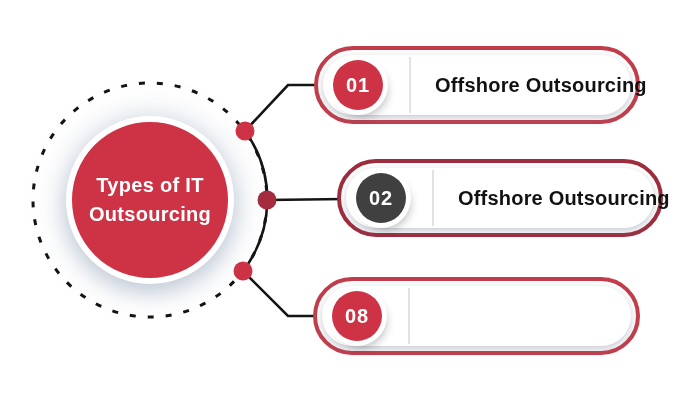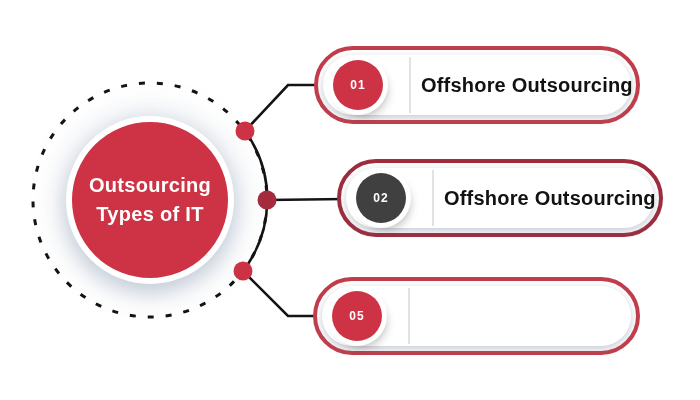--- a/index.html
+++ b/index.html
@@ -57,21 +57,21 @@
     display: flex;
     align-items: center;
   }
   .badge {
     flex: 0 0 auto;
     width: 50px; height: 50px;
     margin-left: 10px;
     border-radius: 50%;
     background: #CE3245;
     color: #ffffff;
-    font-size: 12px;
+    font-size: 20px;
     font-weight: 700;
     letter-spacing: 1px;
     display: flex;
     align-items: center;
     justify-content: center;
     box-shadow: 0 0 0 5px #ffffff, 4px 6px 10px rgba(0,0,0,0.28);
   }
   .badge--dark { background: #404040; }
   .divider {
     flex: 0 0 auto;
@@ -80,21 +80,21 @@
     margin-left: 26px;
     background: #dfe3e8;
   }
   .item-label {
     flex: 1 1 auto;
     text-align: center;
     color: #121212;
     font-size: 20px;
     font-weight: 700;
     letter-spacing: 0.2px;
-    padding: 0 14px 0 10px;
+    padding: 0 14px 0 24px;
     white-space: nowrap;
   }
   .pill-1 { left: 314px; top: 46px;  width: 326px; height: 78px; }
   .pill-2 { left: 337px; top: 159px; width: 326px; height: 78px; }
   .pill-3 { left: 313px; top: 277px; width: 327px; height: 78px; }
 </style>
 </head>
 <body>
 
 <div class="stage">
@@ -109,22 +109,22 @@
     <path d="M 267 200 L 346 199" fill="none" stroke="#141414" stroke-width="2.6"></path>
     <path d="M 243 271 L 288 316 L 320 316" fill="none" stroke="#141414" stroke-width="2.6"></path>
 
     <circle cx="245" cy="131" r="9.5" fill="#CE3245"></circle>
     <circle cx="267" cy="200" r="9.5" fill="#A52B3E"></circle>
     <circle cx="243" cy="271" r="9.5" fill="#CE3245"></circle>
   </svg>
 
   <div class="center-node">
     <div class="center-title">
+      <span>Types of IT</span>
       <span>Outsourcing</span>
-      <span>Types of IT</span>
     </div>
   </div>
 
   <div class="pill pill-1">
     <div class="pill-inner">
       <div class="badge">01</div>
       <div class="divider"></div>
       <div class="item-label">Offshore Outsourcing</div>
     </div>
   </div>
@@ -132,18 +132,18 @@
   <div class="pill pill--dark pill-2">
     <div class="pill-inner">
       <div class="badge badge--dark">02</div>
       <div class="divider"></div>
       <div class="item-label">Offshore Outsourcing</div>
     </div>
   </div>
 
   <div class="pill pill-3">
     <div class="pill-inner">
-      <div class="badge">05</div>
+      <div class="badge">08</div>
       <div class="divider"></div>
     </div>
   </div>
 
 </div>
 
 </body></html>

